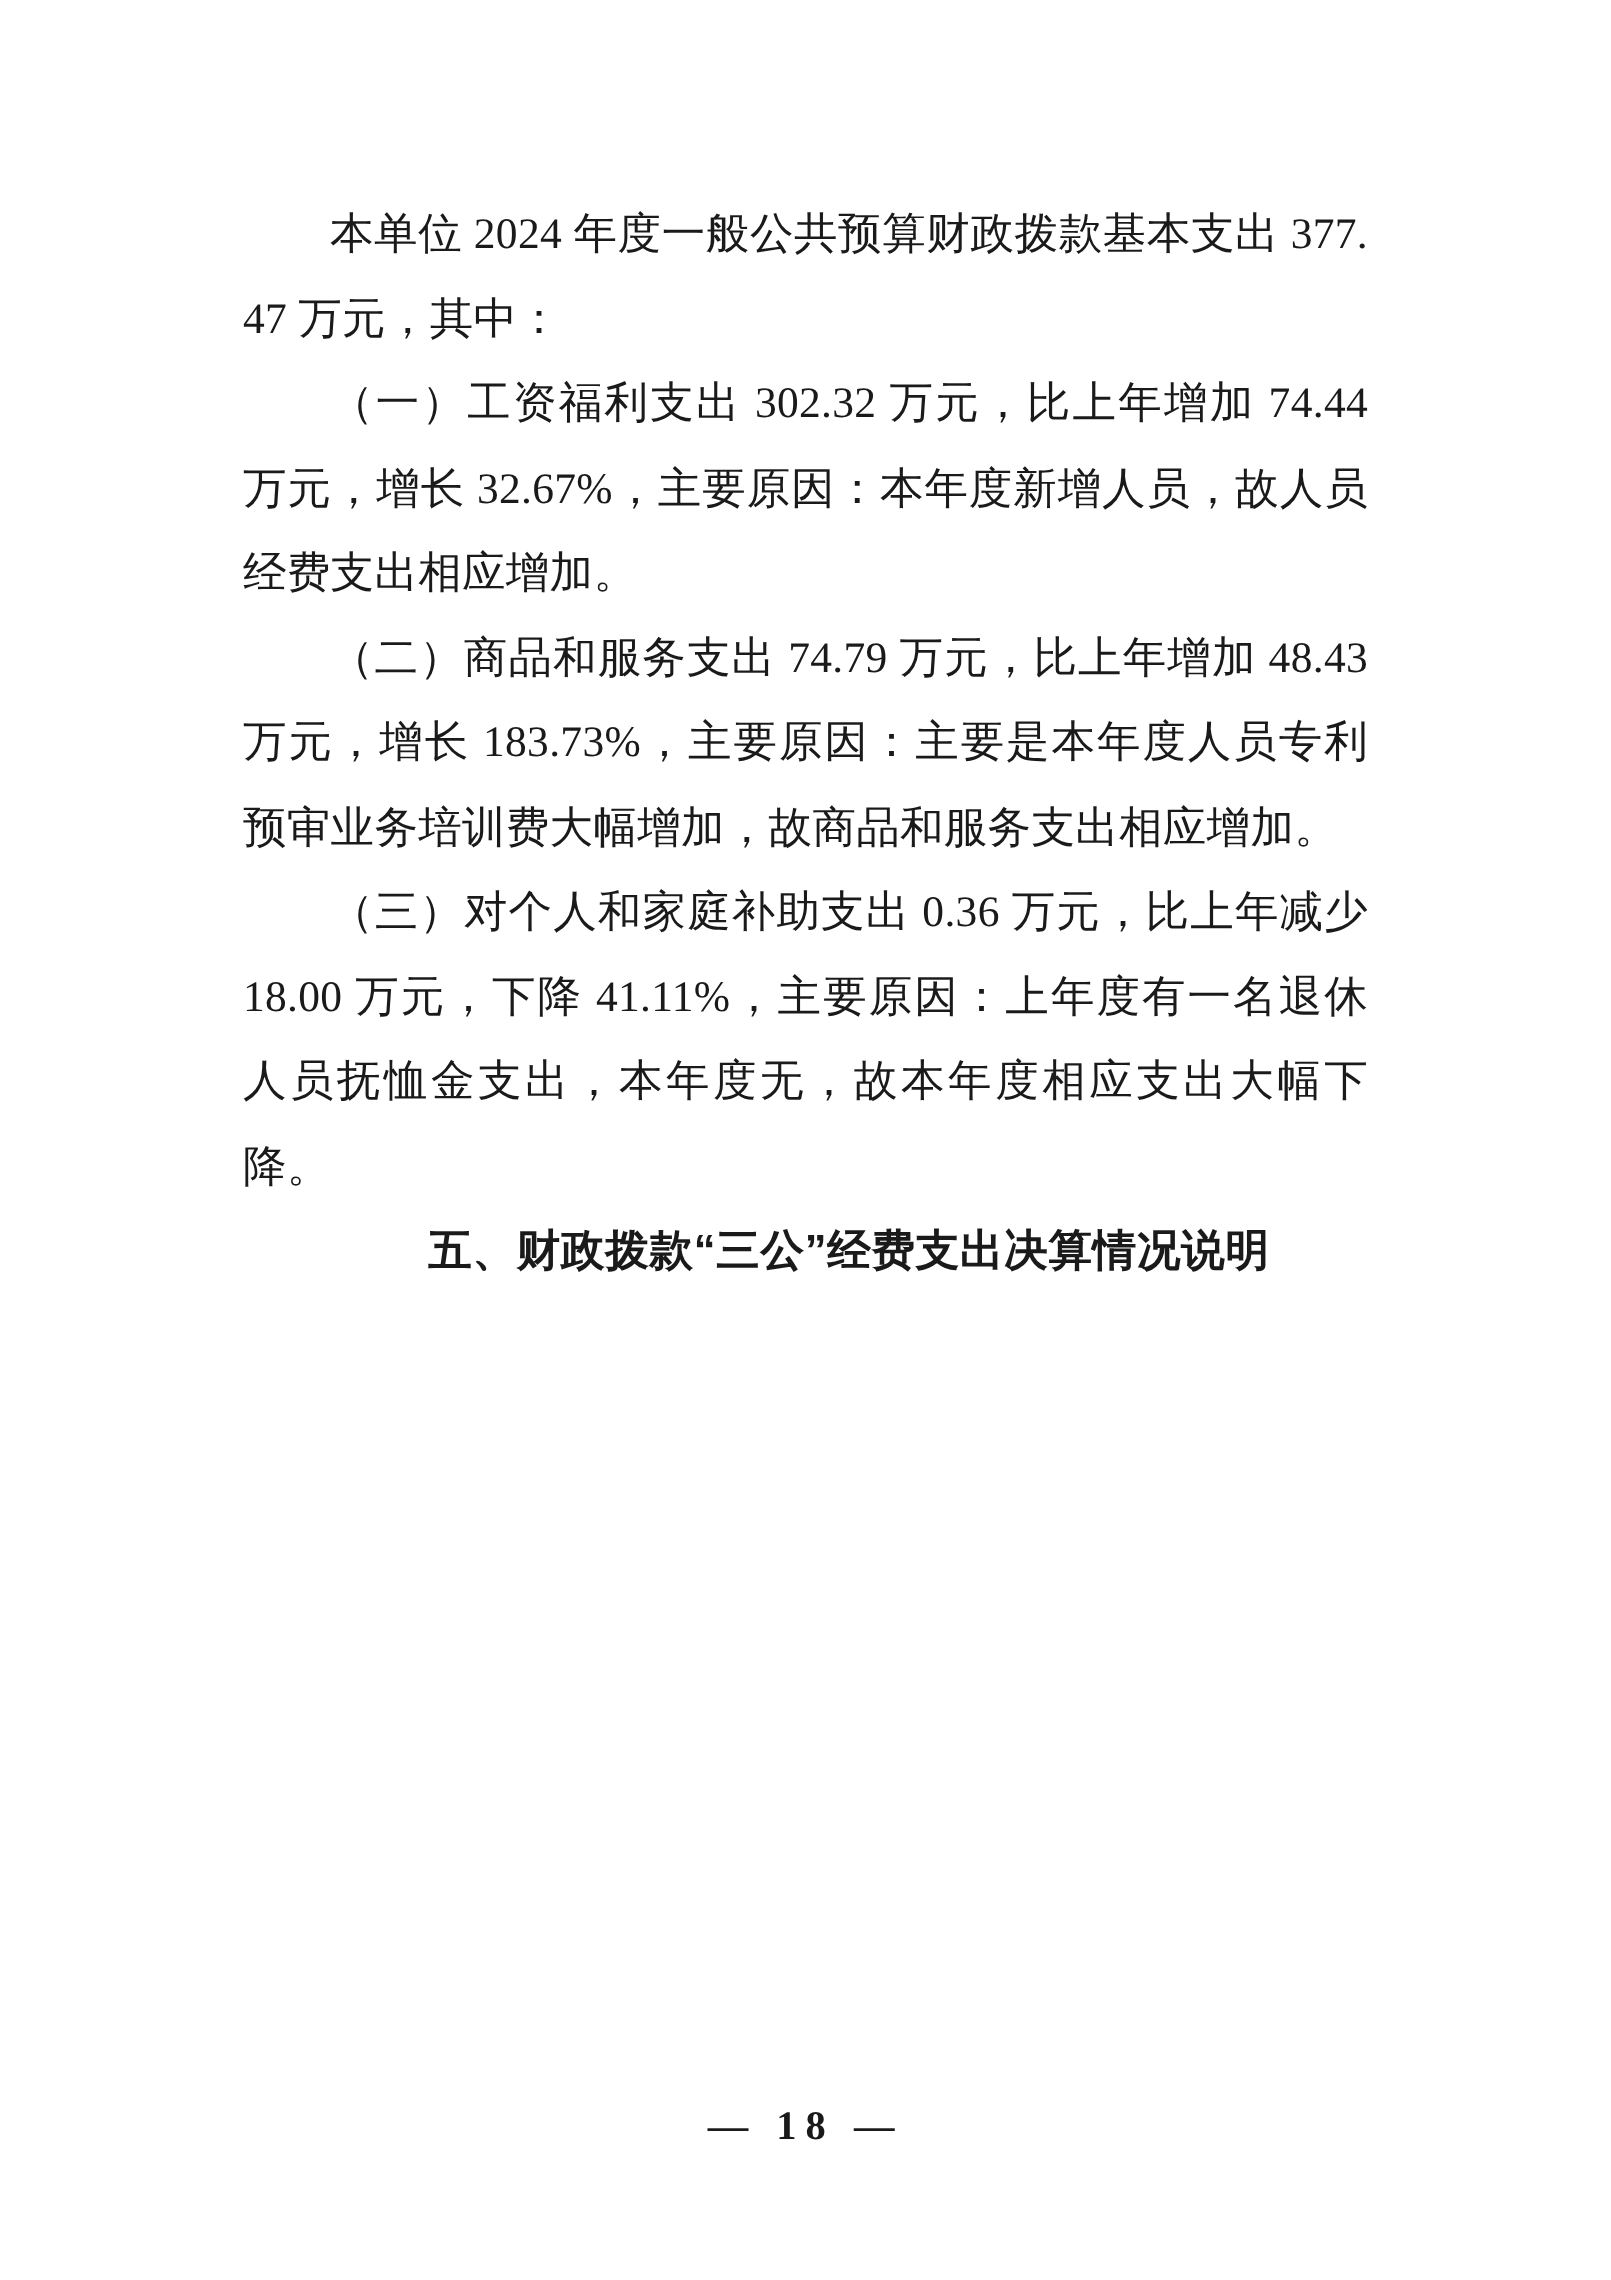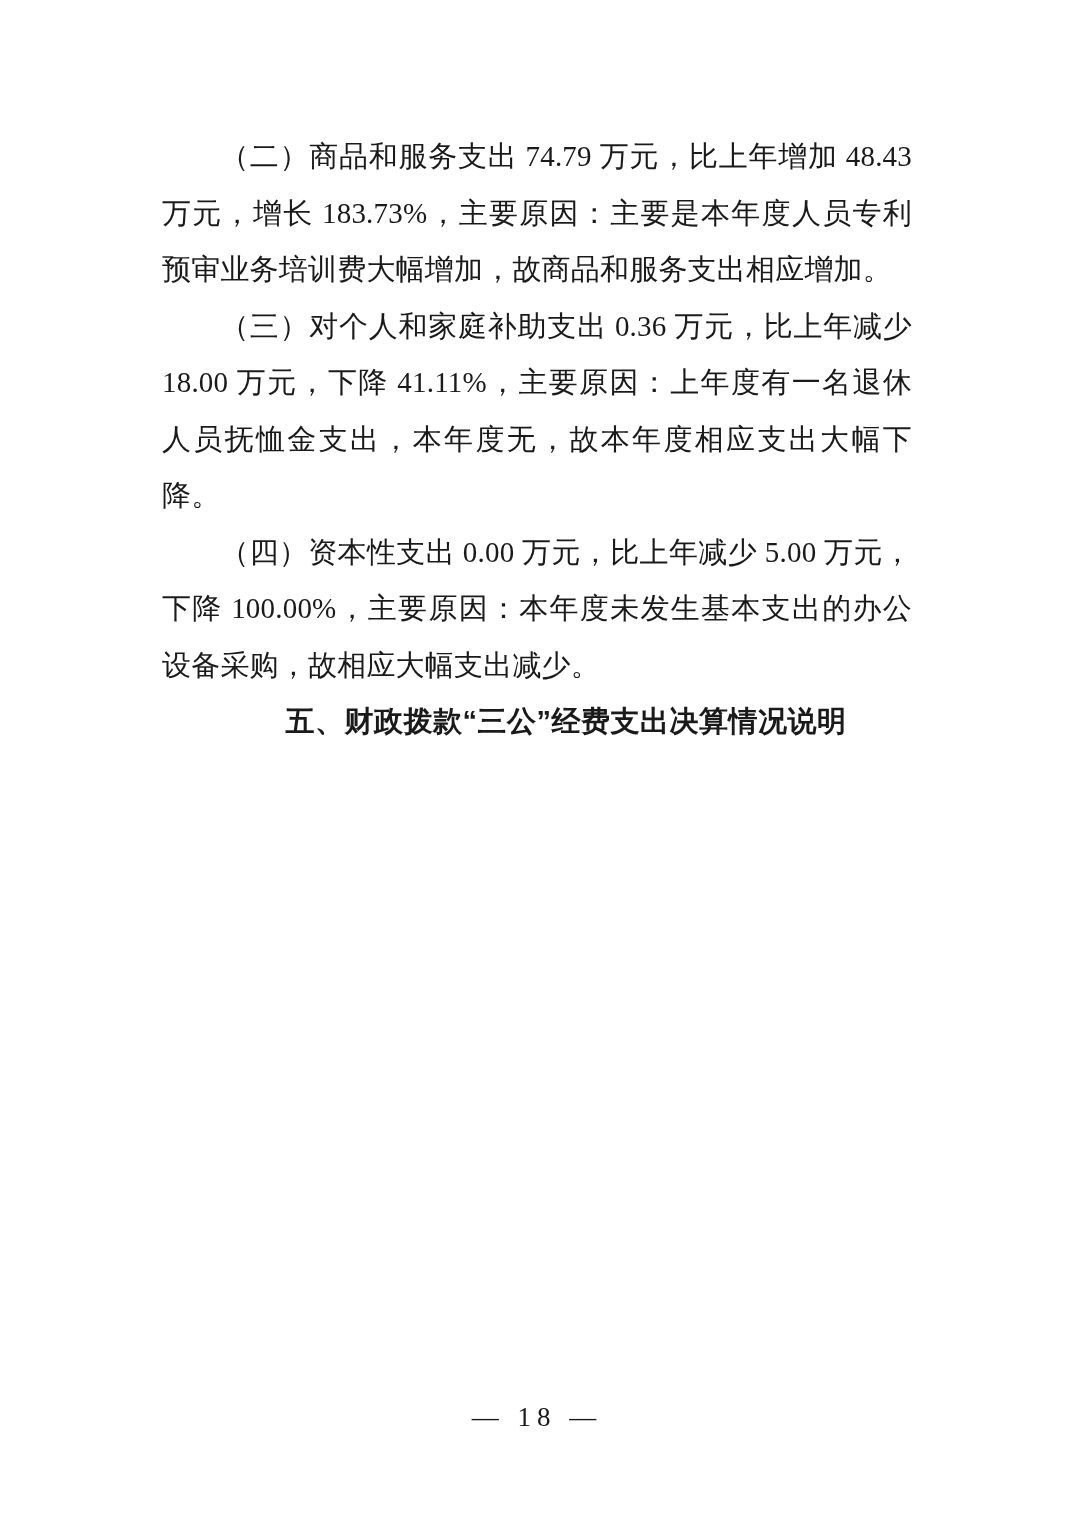--- a/index.html
+++ b/index.html
@@ -42,35 +42,37 @@
     font-family: "Liberation Sans", "DejaVu Sans", sans-serif;
     font-weight: 700;
     letter-spacing: 0.5px;
   }
   .footer {
     position: absolute;
     left: 0;
     right: 0;
     top: 1402px;
     text-align: center;
+    font-weight: bold;
   }
   .page-num {
     font-size: 27px;
     letter-spacing: 6px;
     color: #1a1a1a;
     font-family: "Liberation Serif", "DejaVu Serif", serif;
   }
 </style>
 </head>
 <body>
 
 <div class="page">
   <main class="doc">
+    <p class="para">本单位 2024 年度一般公共预算财政拨款基本支出 377.47 万元，其中：</p>
+    <p class="para">（一）工资福利支出 302.32 万元，比上年增加 74.44 万元，增长 32.67%，主要原因：本年度新增人员，故人员经费支出相应增加。</p>
     <p class="para">（二）商品和服务支出 74.79 万元，比上年增加 48.43 万元，增长 183.73%，主要原因：主要是本年度人员专利预审业务培训费大幅增加，故商品和服务支出相应增加。</p>
     <p class="para">（三）对个人和家庭补助支出 0.36 万元，比上年减少 18.00 万元，下降 41.11%，主要原因：上年度有一名退休人员抚恤金支出，本年度无，故本年度相应支出大幅下降。</p>
-    <p class="para">（四）资本性支出 0.00 万元，比上年减少 5.00 万元，下降 100.00%，主要原因：本年度未发生基本支出的办公设备采购，故相应大幅支出减少。</p>
     <h2 class="heading">五、财政拨款“三公”经费支出决算情况说明</h2>
   </main>
 
   <footer class="footer">
     <span class="page-num">— 18 —</span>
   </footer>
 </div>
 
 </body></html>

